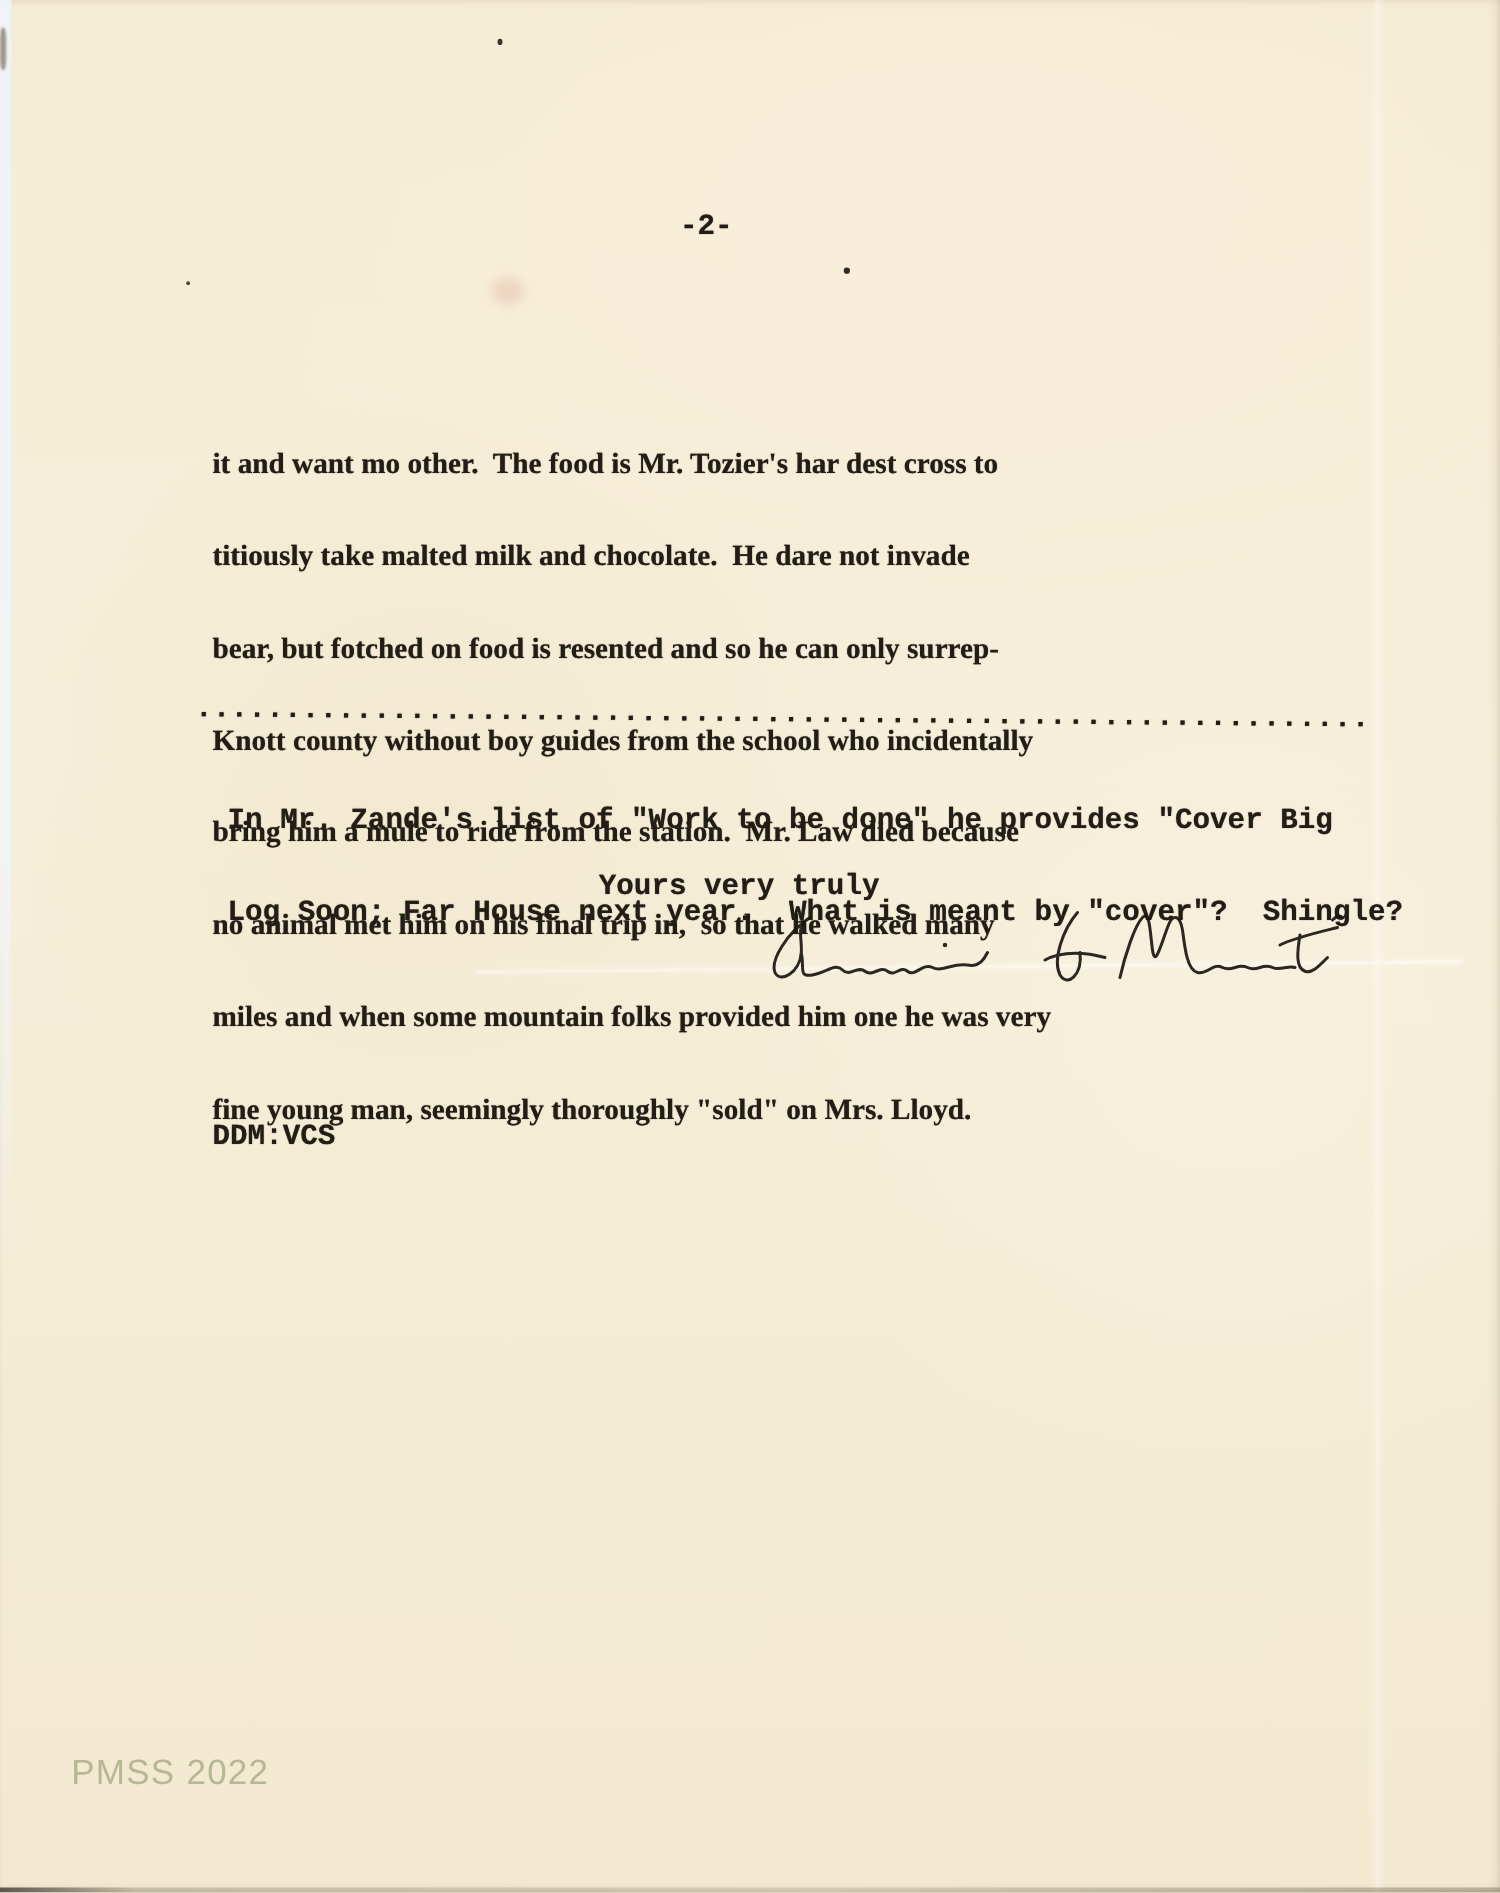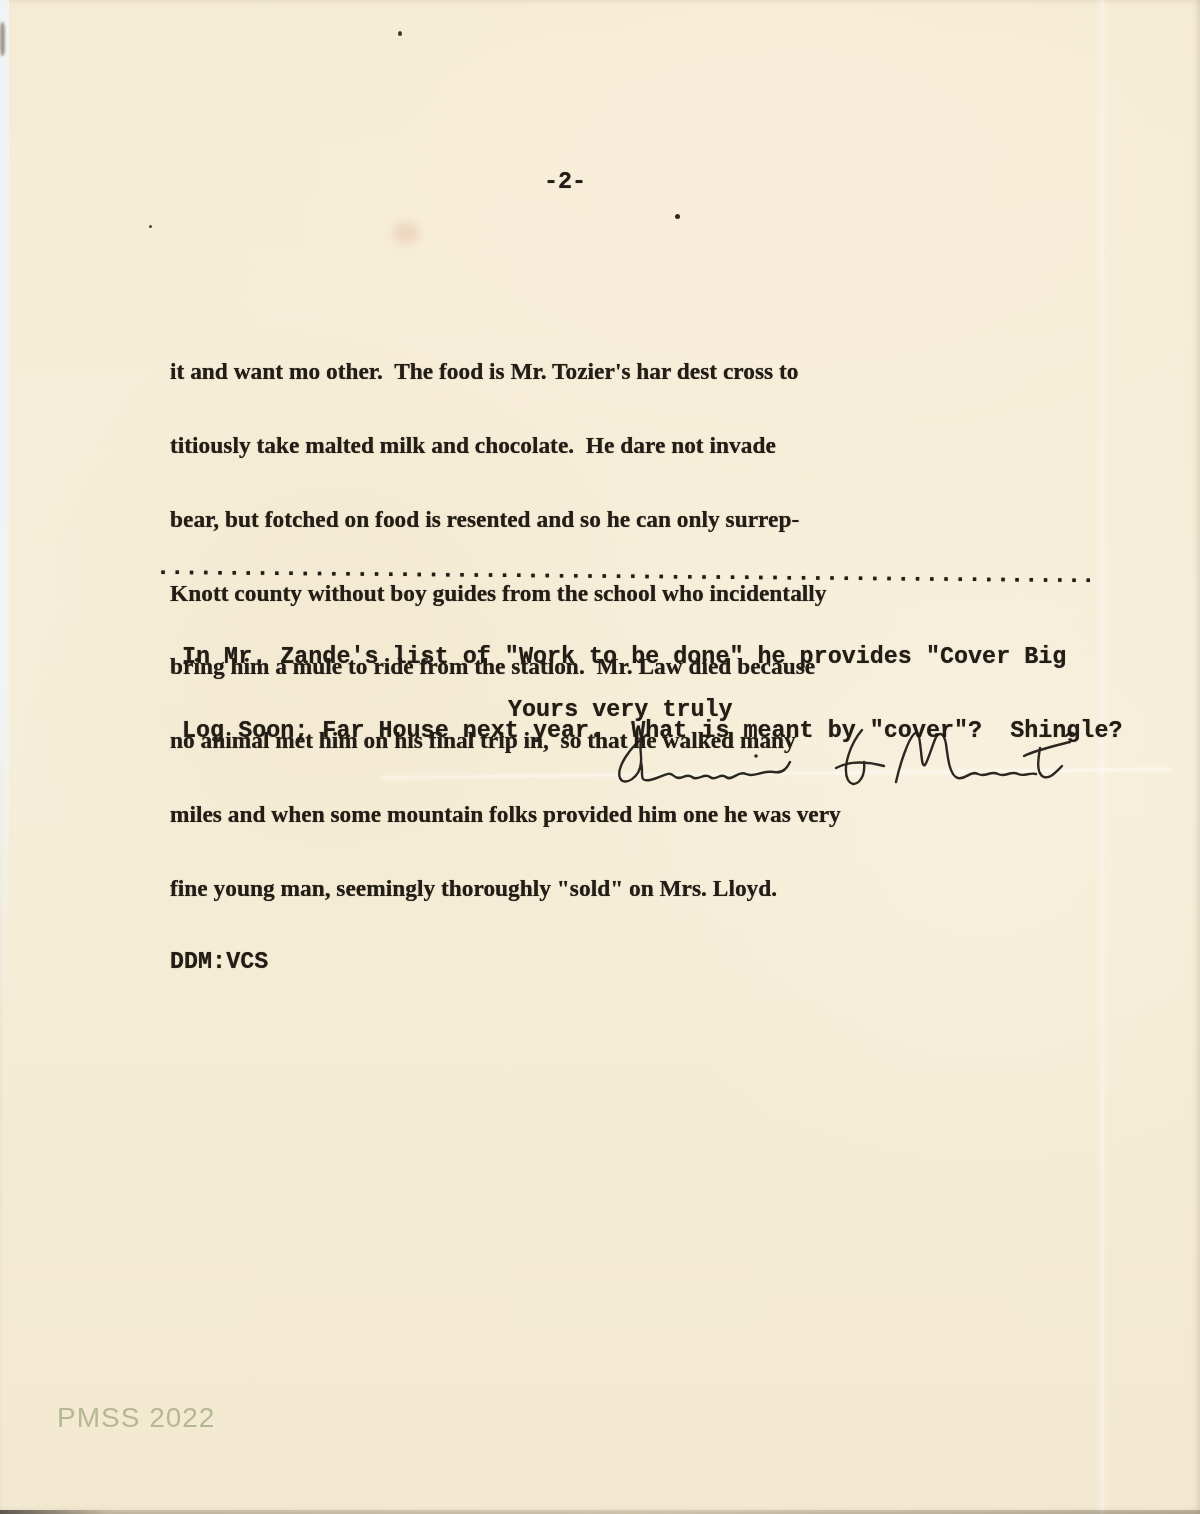--- a/index.html
+++ b/index.html
@@ -26,22 +26,22 @@
     font-size:23.4px;
     line-height:24.6px;
     white-space:pre;
     text-shadow:0 0 0.8px rgba(34,29,21,0.75);
   }
   .tline{white-space:pre;}
   #page-number{top:170px;left:544px;}
   #para1{top:310px;left:170px;font-family:Liberation Serif, serif;}
   #divider{top:556px;left:156px;transform:rotate(0.5deg);transform-origin:left center;letter-spacing:0.2px;}
   #para2{top:596px;left:182px;}
-  #closing{top:698px;left:508px;}
-  #initials{top:950px;left:170px;}
+  #closing{top:698px;left:479px;}
+  #initials{top:898px;left:170px;}
   #signature{
     position:absolute;top:720px;left:578px;width:500px;height:92px;
   }
   #signature svg{width:100%;height:100%;}
   .sig-hidden{
     position:absolute;width:1px;height:1px;overflow:hidden;
     clip:rect(0 0 0 0);white-space:nowrap;
   }
   #watermark{
     position:absolute;top:1402px;left:57px;

